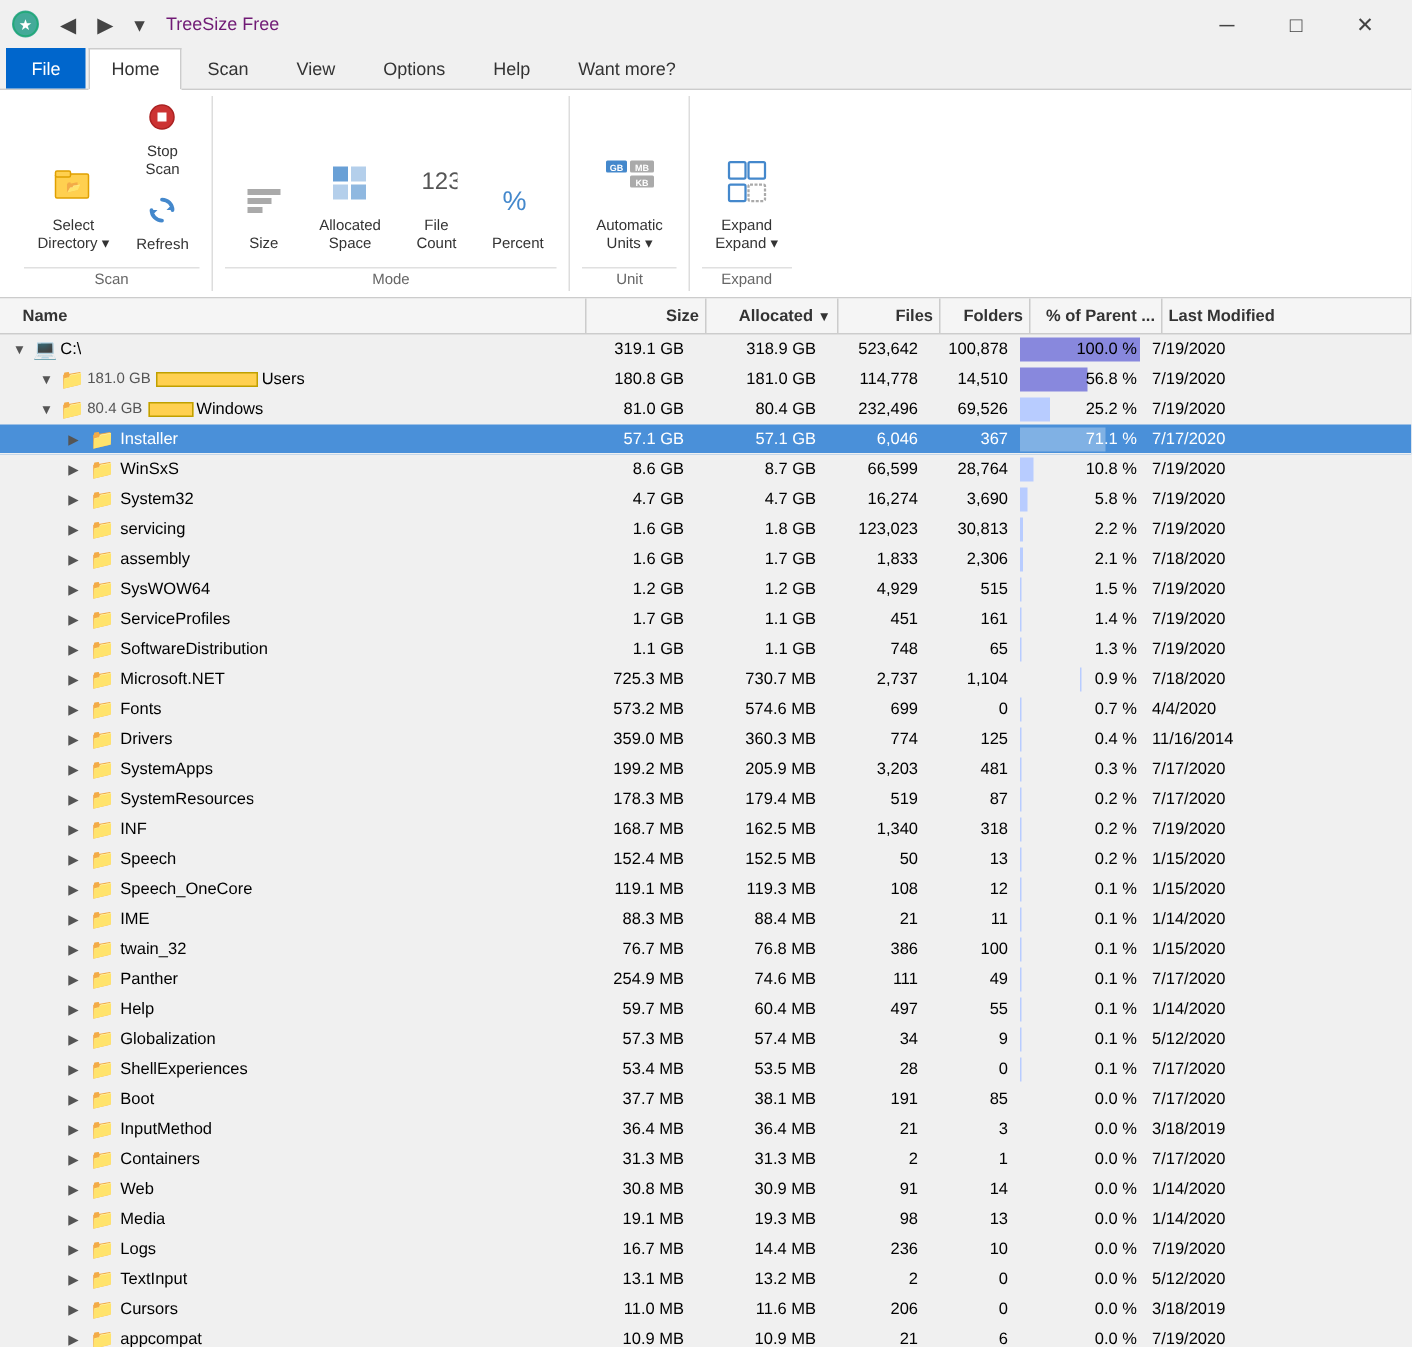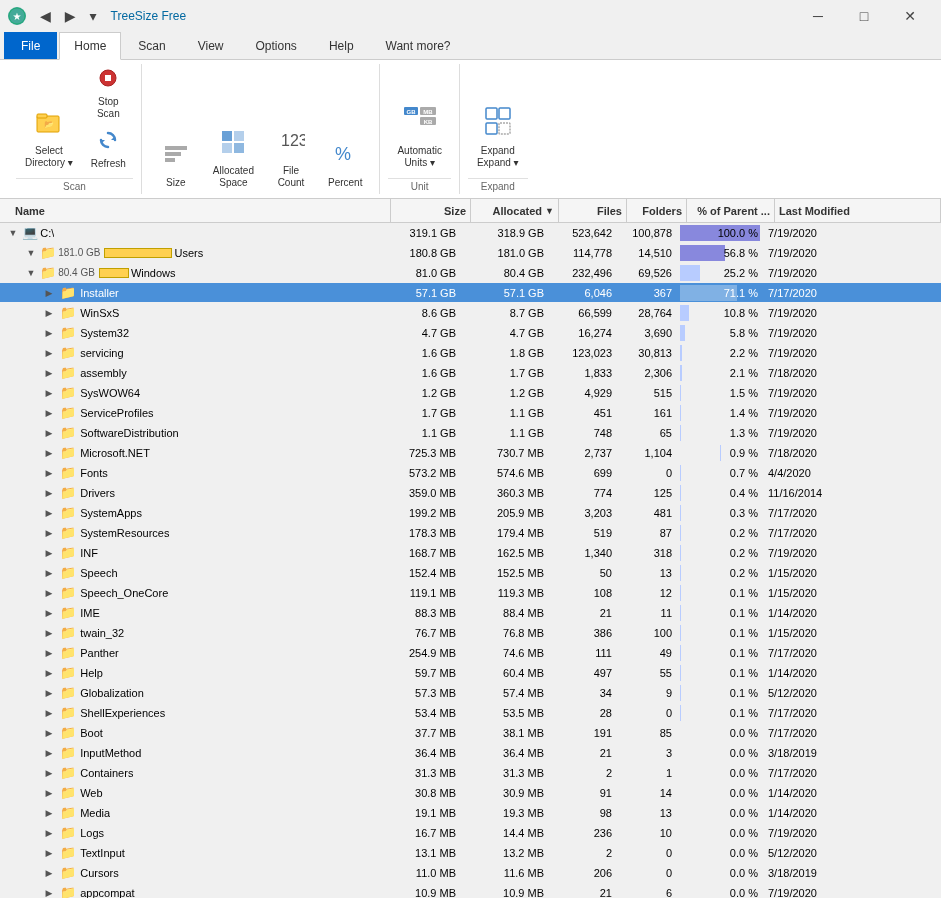--- a/index.html
+++ b/index.html
@@ -4,21 +4,21 @@
   <style>
     * { margin: 0; padding: 0; box-sizing: border-box; }
     body { font-family: 'Segoe UI', Tahoma, sans-serif; font-size: 12px; background: #f0f0f0; width: 941px; height: 898px; overflow: hidden; }
 
     
     .title-bar { background: #f0f0f0; height: 32px; display: flex; align-items: center; padding: 0 8px; justify-content: space-between; }
     .title-bar-left { display: flex; align-items: center; gap: 8px; }
     .title-bar-icon { width: 18px; height: 18px; background: #4a9; border-radius: 50%; display: flex; align-items: center; justify-content: center; color: white; font-size: 10px; }
     .title-bar-nav { display: flex; gap: 2px; }
     .title-bar-nav button { background: none; border: none; cursor: pointer; padding: 4px 6px; border-radius: 3px; font-size: 14px; color: #444; }
-    .title-bar-title { font-size: 12px; color: #0369a1; }
+    .title-bar-title { font-size: 12px; color: #701a75; }
     .title-bar-controls { display: flex; gap: 0; }
     .title-bar-controls button { background: none; border: none; cursor: pointer; width: 46px; height: 32px; font-size: 14px; color: #444; }
 
     
     .ribbon { background: #f0f0f0; border-bottom: 1px solid #ccc; }
     .ribbon-tabs { display: flex; align-items: flex-end; padding: 0 4px; }
     .ribbon-tab { padding: 6px 14px; font-size: 12px; cursor: pointer; border: 1px solid transparent; border-bottom: none; margin-right: 2px; color: #333; }
     .ribbon-tab.active { background: #ffffff; border-color: #ccc; border-bottom: 1px solid white; margin-bottom: -1px; z-index: 1; }
     .ribbon-tab.file-tab { background: #0066cc; color: white; padding: 6px 16px; }
 
@@ -189,20 +189,21 @@
         </button>
         <button class="ribbon-btn-large">
           <div class="btn-icon">
             <svg width="28" height="28" viewBox="0 0 28 28">
               <text x="4" y="20" font-size="18" fill="#4488cc">%</text>
             </svg>
           </div>
           <div class="btn-label">Percent</div>
         </button>
       </div>
+      <div class="ribbon-group-label">Mode</div>
     </div>
 
     <div class="ribbon-group">
       <div class="ribbon-group-buttons">
         <button class="ribbon-btn-large">
           <div class="btn-icon">
             <svg width="34" height="30" viewBox="0 0 34 30">
               <rect x="1" y="1" width="14" height="8" rx="1" fill="#4488cc"></rect>
               <text x="8" y="8" text-anchor="middle" font-size="6" fill="white" font-weight="bold">GB</text>
               <rect x="17" y="1" width="16" height="8" rx="1" fill="#aaa"></rect>

